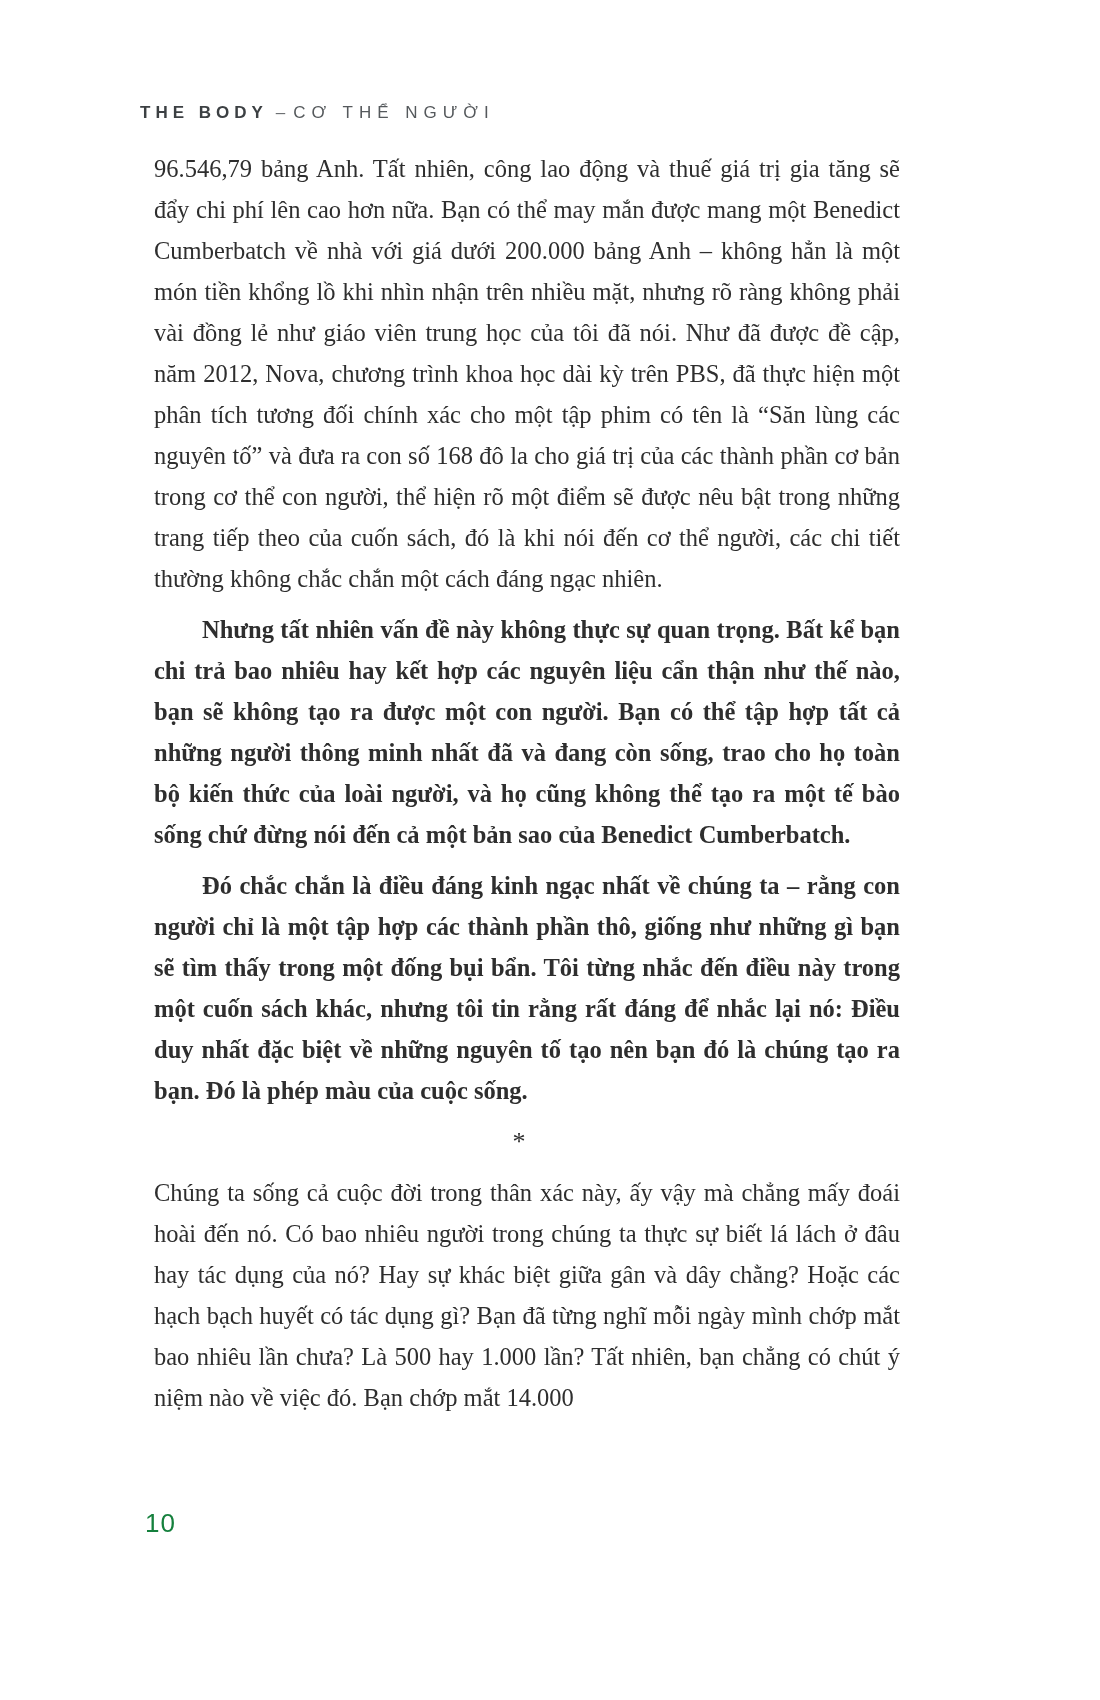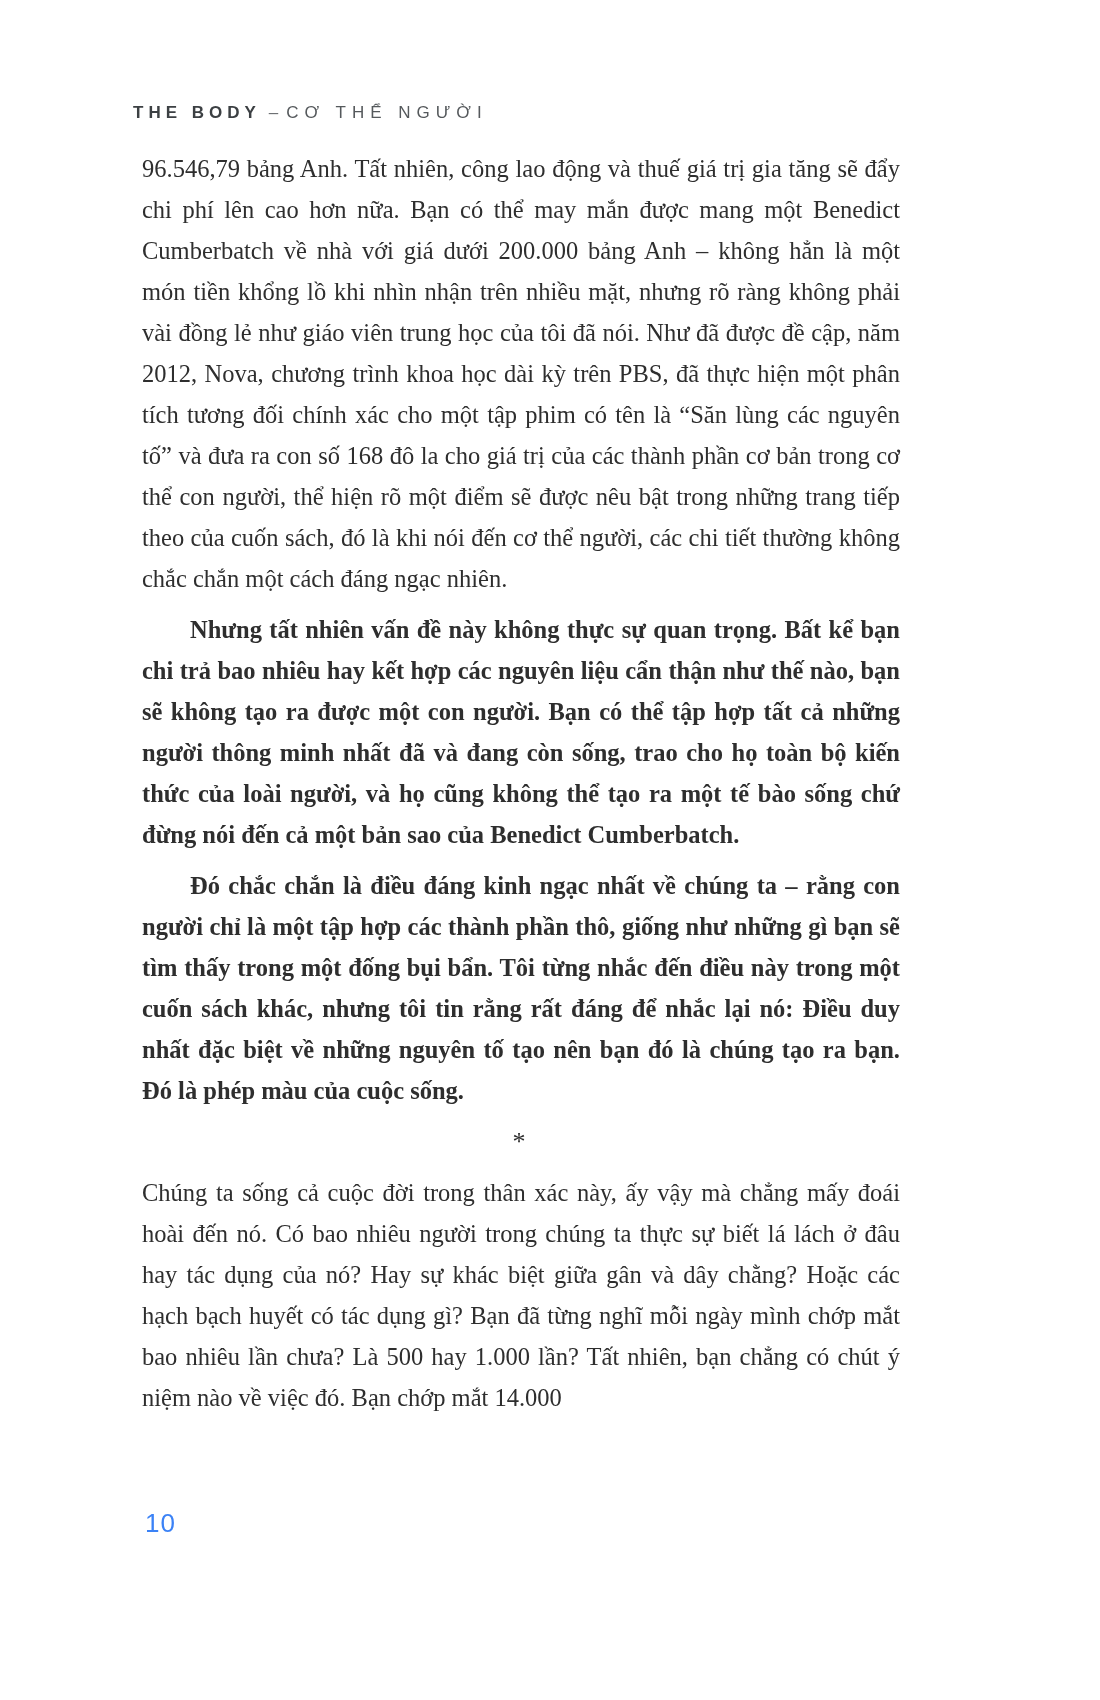--- a/index.html
+++ b/index.html
@@ -10,21 +10,21 @@
   body {
     width: 1100px;
     height: 1700px;
     position: relative;
     font-family: "Liberation Serif", "DejaVu Serif", serif;
     color: #2e2e2e;
     overflow: hidden;
   }
   .running-header {
     position: absolute;
-    left: 133px;
+    left: 140px;
     top: 103px;
     font-family: "Liberation Sans", "DejaVu Sans", sans-serif;
     font-size: 17px;
     white-space: nowrap;
     color: #3c4043;
     text-align: center;
   }
   .running-header .title-en {
     font-weight: 700;
     letter-spacing: 5px;
@@ -42,42 +42,42 @@
   .content {
     position: absolute;
     left: 138px;
     top: 148px;
     width: 762px;
     font-size: 24.5px;
     line-height: 41px;
     text-align: justify;
   }
   .content p {
-    margin: 0 0 10px 4px;
+    margin: 0 0 10px 16px;
     padding: 0;
   }
   .content p.indent {
     text-indent: 48px;
     font-weight: bold;
   }
   .section-break {
     text-align: center;
     font-size: 26px;
     line-height: 41px;
     margin: 6px 0 10px 0;
     text-indent: 0;
   }
   .page-number {
     position: absolute;
     left: 145px;
     top: 1508px;
     font-family: "Liberation Sans", "DejaVu Sans", sans-serif;
     font-size: 26px;
     font-weight: 400;
-    color: #3b82f6;
+    color: #15803d;
     letter-spacing: 1px;
   }
 </style>
 </head>
 <body>
 
 <header class="running-header">
   <span class="title-en">THE BODY</span><span class="dash">–</span><span class="title-vi">CƠ THỂ NGƯỜI</span>
 </header>
 

